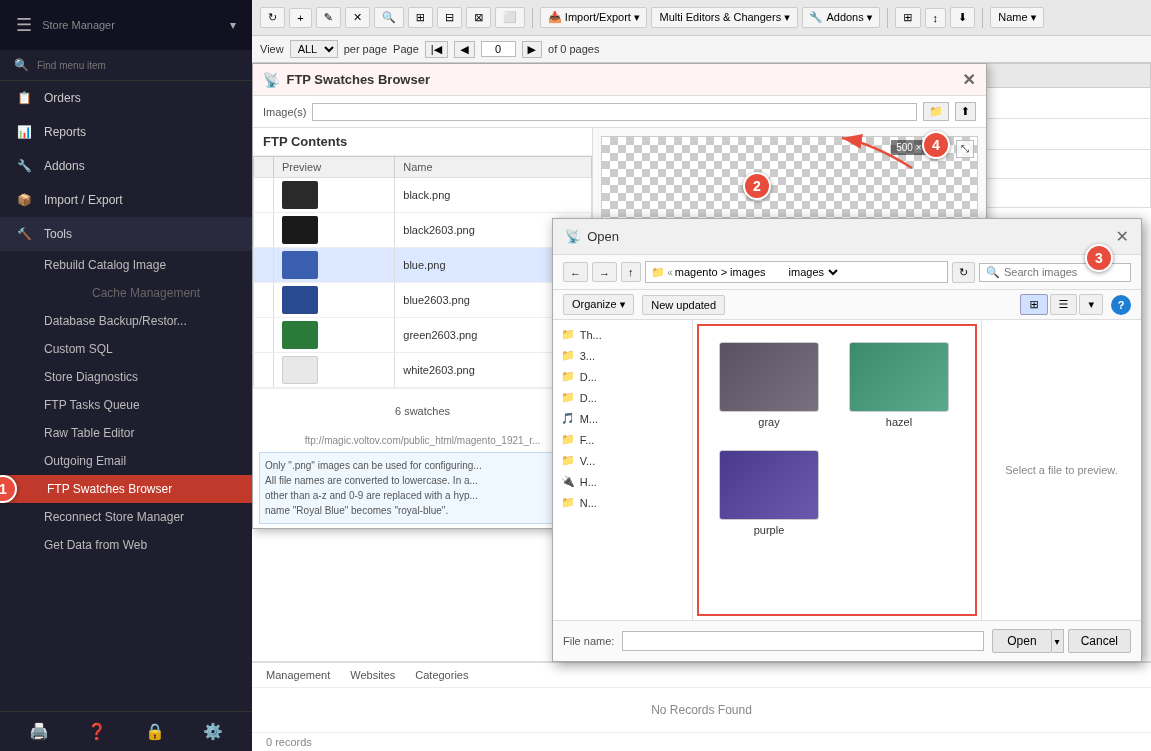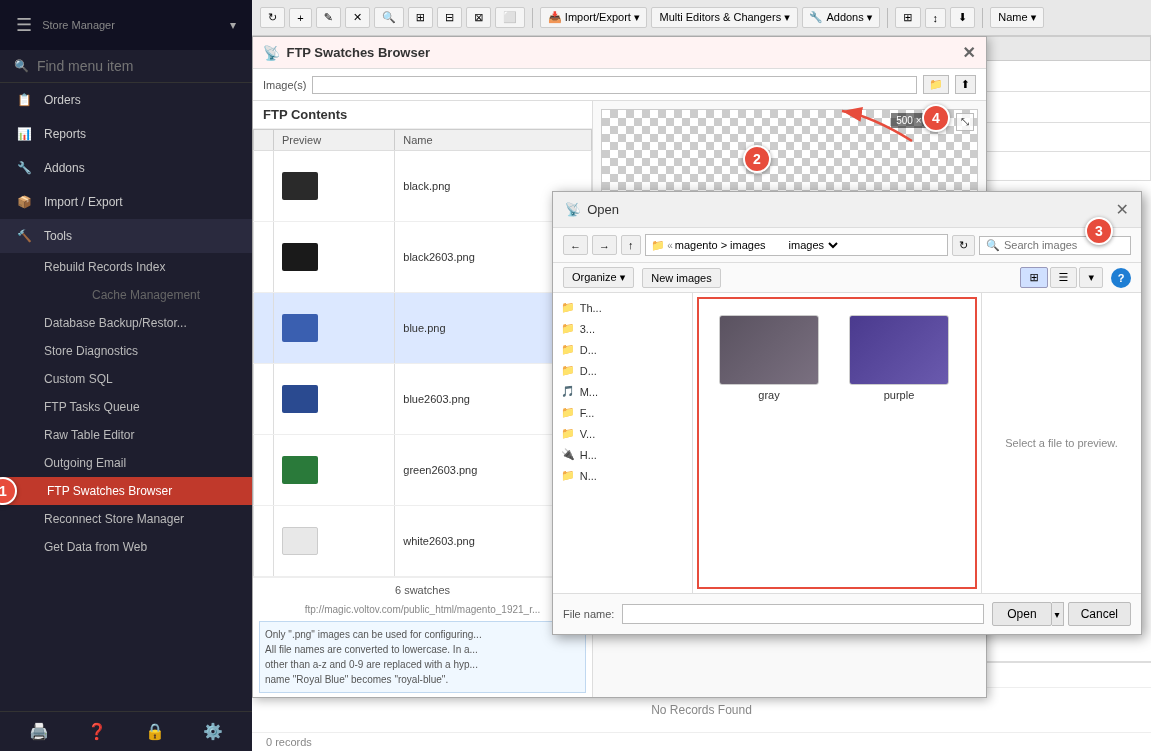--- a/index.html
+++ b/index.html
@@ -5,21 +5,21 @@
     * { box-sizing: border-box; margin: 0; padding: 0; }
     body { font-family: 'Segoe UI', Arial, sans-serif; font-size: 12px; background: #1a1a2e; overflow: hidden; }
 
     .app-container { display: flex; width: 1151px; height: 751px; }
 
     
     .sidebar { width: 252px; background: #1e1e2e; color: #ccc; display: flex; flex-direction: column; flex-shrink: 0; }
     .sidebar-header { background: #111122; padding: 12px 16px; display: flex; align-items: center; gap: 10px; color: #aaa; font-size: 14px; min-height: 50px; }
     .sidebar-header .hamburger { font-size: 18px; cursor: pointer; }
     .sidebar-search { display: flex; align-items: center; padding: 8px 14px; border-bottom: 1px solid #333; }
-    .sidebar-search input { background: transparent; border: none; color: #aaa; outline: none; font-size: 14px; width: 100%; }
+    .sidebar-search input { background: transparent; border: none; color: #aaa; outline: none; font-size: 10px; width: 100%; }
     .sidebar-search .search-icon { color: #777; margin-right: 8px; }
 
     .sidebar-nav { flex: 1; overflow-y: auto; }
     .sidebar-item { display: flex; align-items: center; padding: 10px 16px; cursor: pointer; color: #ccc; gap: 10px; }
     .sidebar-item .item-icon { width: 18px; text-align: center; }
     .sidebar-item.active { background: #2a2a3e; }
 
     .sidebar-sub-item { padding: 7px 16px 7px 44px; cursor: pointer; color: #bbb; font-size: 12px; }
     .sidebar-sub-item.active { background: #c0392b; color: #fff; border-left: 3px solid #e74c3c; }
     .sidebar-sub-item.disabled { color: #666; cursor: default; margin-left: 48px; }
@@ -61,25 +61,25 @@
     .ftp-list { width: 340px; border-right: 1px solid #ddd; }
 
     .ftp-image-input-row { display: flex; align-items: center; padding: 6px 10px; gap: 6px; border-bottom: 1px solid #ddd; }
     .ftp-image-input-row label { font-size: 11px; color: #555; text-align: right; }
     .ftp-image-input-row input { flex: 1; border: 1px solid #bbb; padding: 2px 4px; font-size: 11px; }
     .ftp-image-btn { border: 1px solid #bbb; background: #f0f0f0; padding: 2px 5px; cursor: pointer; font-size: 11px; }
 
     .ftp-contents-header { padding: 6px 10px; font-size: 13px; font-weight: bold; color: #333; border-bottom: 1px solid #eee; }
     .ftp-table { width: 100%; border-collapse: collapse; font-size: 11px; }
     .ftp-table th { background: #f0f0f0; border-bottom: 1px solid #ddd; padding: 4px 8px; text-align: left; color: #555; }
-    .ftp-table td { border-bottom: 1px solid #eee; padding: 21px 8px; }
+    .ftp-table td { border-bottom: 1px solid #eee; padding: 3px 8px; }
     .ftp-table tr.selected td { background: #dce8ff; }
     .thumb-block { width: 36px; height: 28px; border-radius: 2px; }
 
-    .ftp-count { text-align: center; padding: 6px; font-size: 11px; color: #555; border-top: 1px solid #eee; }
+    .ftp-count { text-align: center; padding: 16px; font-size: 11px; color: #555; border-top: 1px solid #eee; }
     .ftp-path { font-size: 10px; color: #888; text-align: center; padding: 2px 6px; }
     .ftp-info { background: #f0f8ff; border: 1px solid #c0d8f0; margin: 6px; padding: 6px 8px; font-size: 10px; color: #555; line-height: 1.5; }
 
     
     .open-dialog { position: absolute; top: 160px; left: 300px; background: white; border: 1px solid #aaa; box-shadow: 3px 3px 12px rgba(0,0,0,0.4); width: 590px; z-index: 200; }
     .open-dialog-header { background: #f0f0f0; border-bottom: 1px solid #ddd; padding: 8px 12px; display: flex; align-items: center; gap: 6px; font-size: 13px; color: #333; }
     .open-dialog-close { margin-left: auto; cursor: pointer; color: #666; font-size: 16px; }
     .open-dialog-nav { display: flex; align-items: center; gap: 4px; padding: 6px 10px; border-bottom: 1px solid #ddd; background: #fafafa; }
     .open-dialog-nav button { background: #f0f0f0; border: 1px solid #ccc; padding: 3px 6px; cursor: pointer; font-size: 11px; border-radius: 2px; }
     .breadcrumb-bar { display: flex; align-items: center; gap: 2px; flex: 1; border: 1px solid #bbb; padding: 3px 6px; background: white; font-size: 11px; }
@@ -156,25 +156,25 @@
       </div>
       <div class="sidebar-item">
         <span class="item-icon">📦</span>
         <span>Import / Export</span>
       </div>
       <div class="sidebar-item active">
         <span class="item-icon">🔨</span>
         <span>Tools</span>
       </div>
 
-      <div class="sidebar-sub-item">Rebuild Records Index</div>
+      <div class="sidebar-sub-item">Rebuild Catalog Image</div>
       <div class="sidebar-sub-item disabled">Cache Management</div>
       <div class="sidebar-sub-item">Database Backup/Restor...</div>
+      <div class="sidebar-sub-item">Custom SQL</div>
       <div class="sidebar-sub-item">Store Diagnostics</div>
-      <div class="sidebar-sub-item">Custom SQL</div>
       <div class="sidebar-sub-item">FTP Tasks Queue</div>
       <div class="sidebar-sub-item">Raw Table Editor</div>
       <div class="sidebar-sub-item">Outgoing Email</div>
       <div class="sidebar-sub-item active" style="position:relative;">
         <span>FTP Swatches Browser</span>
         
         <div class="step-badge" style="position:absolute; left:-14px; top:50%; transform:translateY(-50%); z-index:50;">
           <span>1</span>
         </div>
       </div>
@@ -218,20 +218,33 @@
       <button class="toolbar-btn">⊞</button>
       <button class="toolbar-btn">↕</button>
       <button class="toolbar-btn">⬇</button>
       <div class="toolbar-separator"></div>
       <button class="toolbar-btn">
         <span>Name ▾</span>
       </button>
     </div>
 
 
+    <div class="view-bar">
+      <span>View</span>
+      <select>
+        <option>ALL</option>
+      </select>
+      <span>per page</span>
+      <span>Page</span>
+      <button class="nav-btn">|◀</button>
+      <button class="nav-btn">◀</button>
+      <input type="text" value="0" style="width: 35px; border: 1px solid rgb(187, 187, 187); text-align: center; padding: 1px 3px; font-size: 11px;">
+      <button class="nav-btn">▶</button>
+      <span>of 0 pages</span>
+    </div>
 
     <div class="table-area" style="position:relative; overflow:hidden;">
 
       <table>
         <thead>
           <tr>
             <th><input type="checkbox" style=""></th>
             <th>Preview</th>
             <th>Name</th>
             <th>Created</th>
@@ -269,21 +282,21 @@
           </tr>
         </tbody>
       </table>
 
       <div style="position:absolute; right:14px; top:160px; z-index:50;">
         <button class="customize-btn">Customize...</button>
       </div>
 
       <div style="position:absolute; bottom:0; left:0; right:0; height:90px; background:white; border-top:2px solid #ddd; display:flex; flex-direction:column;">
         <div style="display:flex; gap:20px; padding:6px 14px; border-bottom:1px solid #eee;">
-          <span style="font-size:11px; color:#555; cursor:pointer;">Swatches</span>
+          <span style="font-size:11px; color:#555; cursor:pointer;">Management</span>
           <span style="font-size:11px; color:#555; cursor:pointer;">Websites</span>
           <span style="font-size:11px; color:#555; cursor:pointer;">Categories</span>
         </div>
         <div style="display:flex; align-items:center; justify-content:center; flex:1;">
           <span style="font-size:12px; color:#888;">No Records Found</span>
         </div>
         <div style="padding:3px 14px; border-top:1px solid #eee; font-size:11px; color:#888;">0 records</div>
       </div>
 
       <div class="ftp-modal" style="top:0; left:0; width:735px;">
@@ -414,21 +427,21 @@
             </select>
           </div>
           <button class="nav-refresh">↻</button>
           <div class="search-bar">
             <span>🔍</span>
             <input type="text" placeholder="Search images" style="">
           </div>
         </div>
         <div class="dialog-toolbar">
           <button>Organize ▾</button>
-          <button>New images</button>
+          <button>New updated</button>
           <div class="view-mode-btns">
             <button class="view-mode-btn active">⊞</button>
             <button class="view-mode-btn">☰</button>
             <button class="view-mode-btn">▾</button>
           </div>
           <div class="help-btn">?</div>
         </div>
 
         <div class="dialog-content">
 
@@ -471,20 +484,24 @@
             </div>
           </div>
 
           <div class="dialog-files">
             <div class="files-grid">
               <div class="file-item">
                 <div class="file-swatch" style="background: linear-gradient(135deg, #5a5260 0%, #7a7080 100%);"></div>
                 <span class="file-name">gray</span>
               </div>
               <div class="file-item">
+                <div class="file-swatch" style="background: linear-gradient(135deg, #3a8a6e 0%, #5aaa8e 100%);"></div>
+                <span class="file-name">hazel</span>
+              </div>
+              <div class="file-item">
                 <div class="file-swatch" style="background: linear-gradient(135deg, #4a3a8e 0%, #6a5aae 100%);"></div>
                 <span class="file-name">purple</span>
               </div>
             </div>
           </div>
 
           <div class="dialog-preview">
             <span class="dialog-preview-text">Select a file to preview.</span>
           </div>
         </div>

